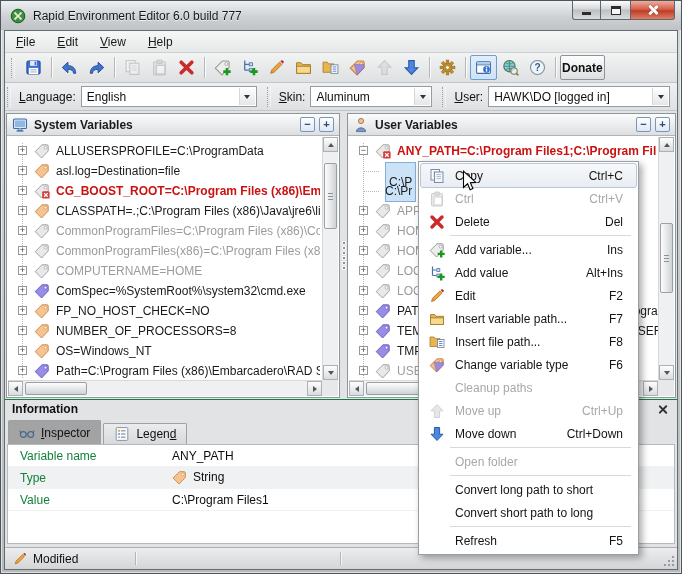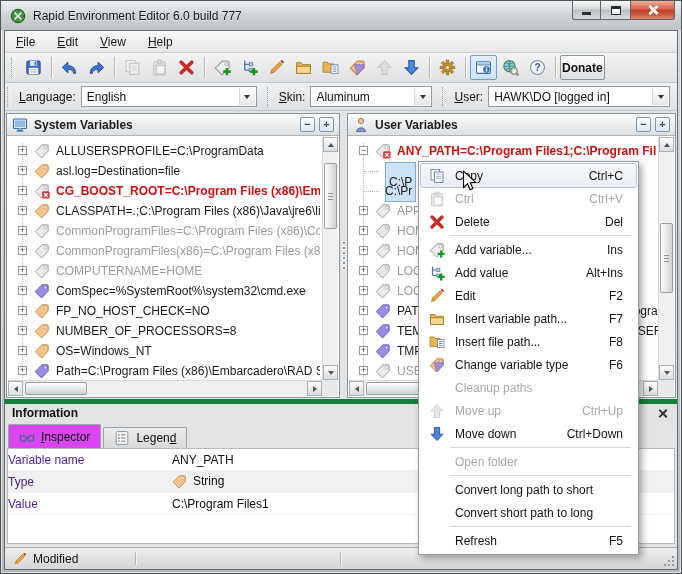--- a/index.html
+++ b/index.html
@@ -90,34 +90,34 @@
   .vthumb::after{content:"";position:absolute;left:3px;right:3px;top:50%;height:1px;background:#8b939a;box-shadow:0 -3px 0 #8b939a,0 3px 0 #8b939a}
   .hscroll{position:absolute;left:1px;right:17px;bottom:1px;height:16px;background:#eef0f1;border-top:1px solid #d8d8d8}
   .harr{position:absolute;top:0;bottom:0;width:15px;border:1px solid #aab2b8;background:linear-gradient(#fdfdfd,#d9dcde);
     display:flex;align-items:center;justify-content:center}
   .harr.lf{left:0}.harr.rt{right:0}
   .tri-lf-s{width:0;height:0;border-top:3px solid transparent;border-bottom:3px solid transparent;border-right:4px solid #555}
   .tri-rt-s{width:0;height:0;border-top:3px solid transparent;border-bottom:3px solid transparent;border-left:4px solid #555}
   .hthumb{position:absolute;top:1px;bottom:1px;border:1px solid #99a1a7;border-radius:2px;background:linear-gradient(#fdfdfd,#cfd3d6)}
   .scorner{position:absolute;right:1px;bottom:1px;width:16px;height:16px;background:#e6e8e9}
   
-  .infopanel{position:absolute;top:368px;left:0;right:0;height:148px;background:#e2e3e4;border-top:5px solid #15803d}
+  .infopanel{position:absolute;top:368px;left:0;right:0;height:148px;background:#e2e3e4;border-top:1px solid #15803d}
   .ihead{height:18px;display:flex;align-items:center;padding:2px 7px;font-weight:bold;font-size:12px;color:#111}
   .iclose{position:absolute;right:7px;top:3px;width:13px;height:13px;display:flex;align-items:center;justify-content:center}
   .iclose::before,.iclose::after{content:"";position:absolute;width:2.2px;height:11px;background:#333;border-radius:1px}
   .iclose::before{transform:rotate(45deg)}.iclose::after{transform:rotate(-45deg)}
   .itabs{position:absolute;top:20px;left:3px;height:24px;display:flex;gap:2px;z-index:2}
   .tab{display:flex;align-items:center;gap:6px;padding:0 10px;font-size:12px;color:#111;
     border:1px solid #9aa1a7;border-bottom:none;border-radius:2px 2px 0 0;background:linear-gradient(#ececed,#d7d9db);margin-top:3px}
-  .tab.active{background:#d946ef;margin-top:0}
+  .tab.active{background:#a3a3a3;margin-top:0}
   .tabicon,.tabicon svg{width:16px;height:16px}
   .igrid{position:absolute;top:44px;left:2px;right:2px;bottom:3px;background:#fff;border:1px solid #b4bac0;overflow:hidden}
   .irow{height:22px;display:flex;align-items:center;font-size:12px;border-bottom:1px solid #f2f2f2}
   .irow.alt{background:#f0f1f2}
-  .ilabel{width:164px;color:#4c1d95}
+  .ilabel{width:164px;padding-left:12px;color:#15803d}
   .ivalue{display:flex;align-items:flex-start;gap:6px;color:#0c0c0c}
   .iicon,.iicon svg{width:15px;height:15px}
   
   .statusbar{position:absolute;top:516px;left:0;right:0;bottom:0;background:linear-gradient(#ededee,#d3d5d7);
     border-top:1px solid #aab0b5;display:flex;align-items:center;padding-left:8px;font-size:12px;color:#111}
   .sicon,.sicon svg{width:14px;height:14px}
   .stext{margin-left:6px}
   .ssep{position:absolute;top:4px;bottom:4px;width:2px;border-left:1px solid #b2b6b9;border-right:1px solid #f5f6f7}
   .sgrip{position:absolute;right:3px;bottom:3px;width:12px;height:12px}
   .sgrip::before{content:"";position:absolute;right:0;bottom:0;width:2px;height:2px;background:#969ca1;

